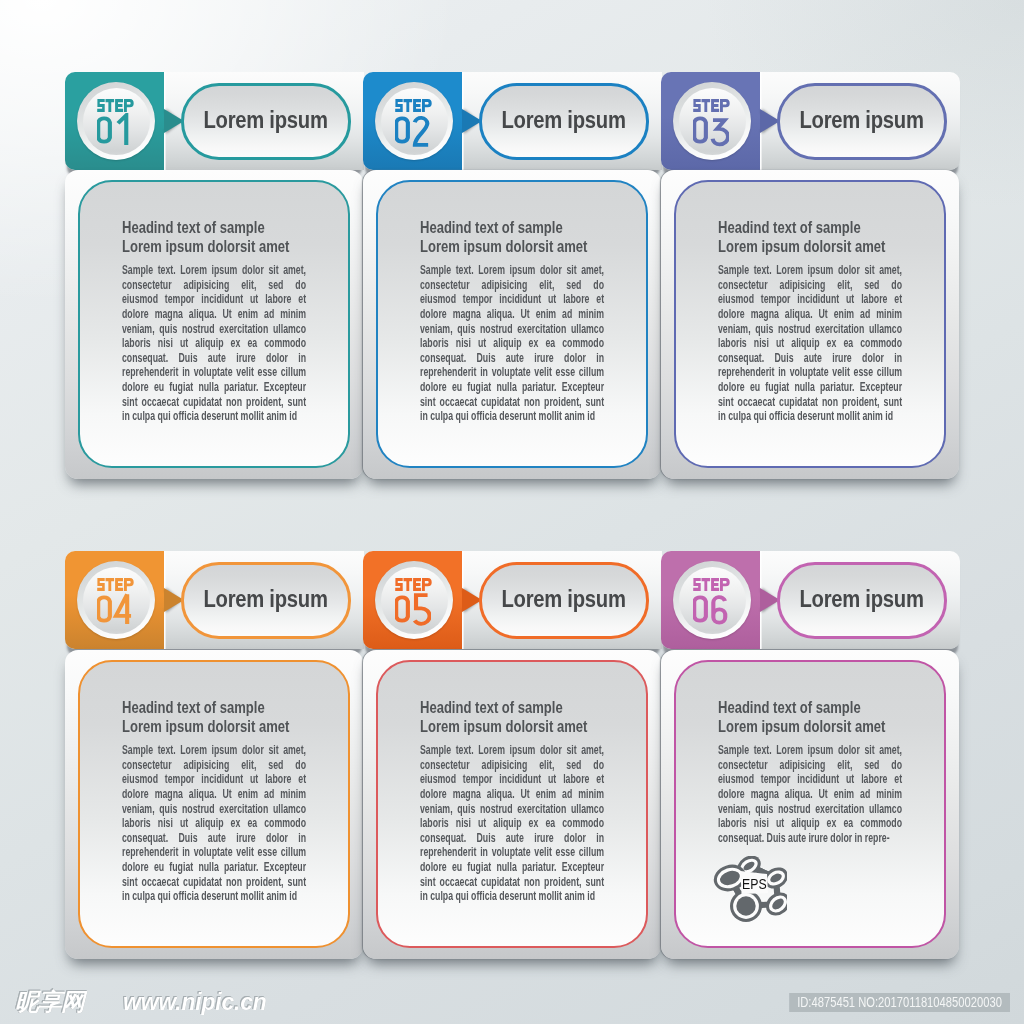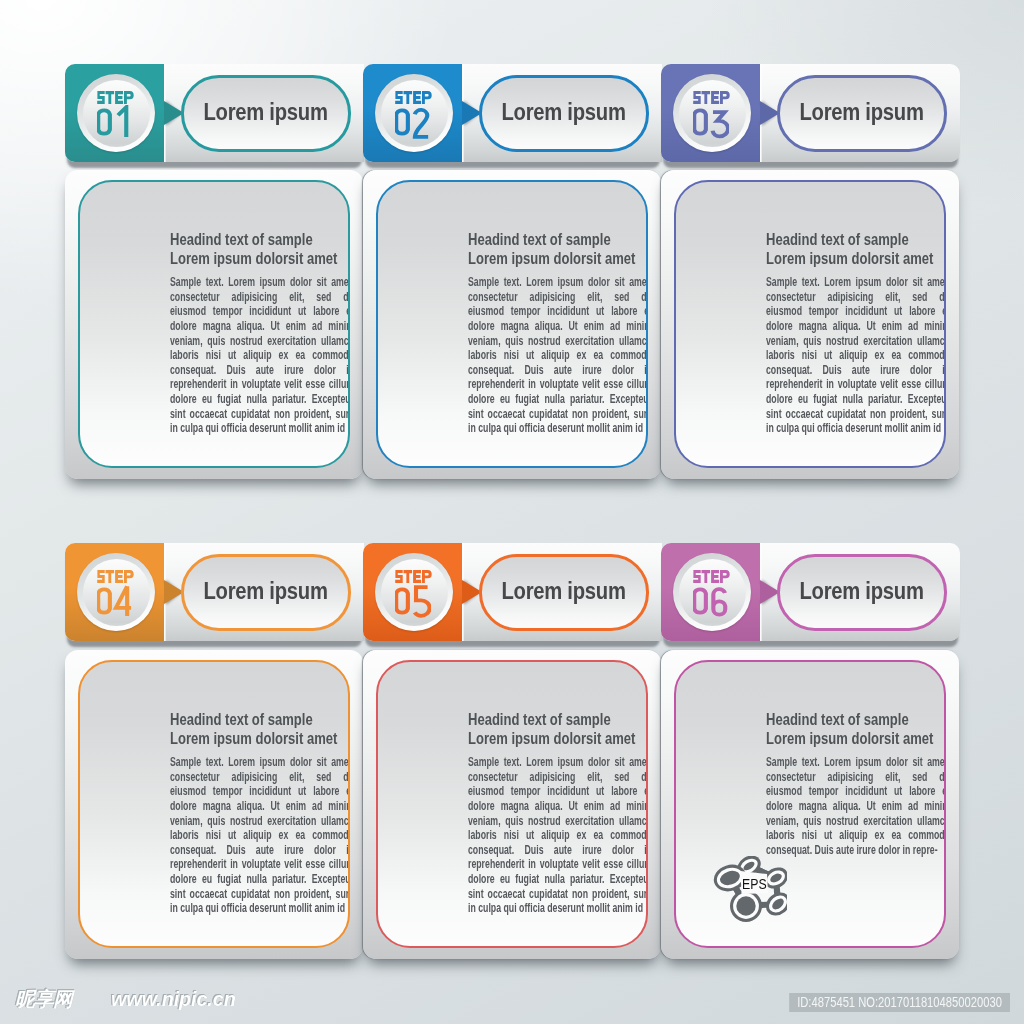--- a/index.html
+++ b/index.html
@@ -17,21 +17,21 @@
       linear-gradient(152deg, #eef2f3 0%, #e8ecee 18%, #e3e8e9 36%, #dde3e5 55%, #d8dee1 74%, #d4dbde 90%, #d1d8db 100%);
   }
 
   
   .group { position:absolute; left:65px; width:894px; }
   .g1 { top:64px; }
   .g2 { top:543px; }
 
   
   .hdrbar { position:relative; height:98px; }
-  .hdr { position:absolute; top:0; height:98px; width:299px;
+  .hdr { position:absolute; top:8px; height:98px; width:299px;
          border-radius:10px;
          box-shadow: 0 8px 2.5px -2px rgba(120,126,132,0.78);
          overflow:visible;padding-left:32px; }
   .hdr.p0 { left:0; }
   .hdr.p1 { left:298px; }
   .hdr.p2 { left:596px; }
   .hdr.p0 .hdr-bg, .hdr.p1 .hdr-bg { border-radius:10px 0 0 10px; }
   .hdr.p2 .hdr-bg { border-radius:10px; }
   .hdr-bg { position:absolute; inset:0; border-radius:10px;
             background: linear-gradient(180deg,#fcfcfc 0%, #f7f8f8 22%, #eff1f2 45%, #e2e5e6 68%, #d2d6d7 88%, #c7cbcc 100%); }
@@ -69,42 +69,42 @@
   .card { position:absolute; width:298px; height:309px; border-radius:13px;
           background: linear-gradient(180deg,#fdfdfd 0%,#f9fafa 12%,#f0f1f1 30%,#e7e8e8 48%,#dddedf 68%,#d1d3d5 86%,#c6c8ca 100%);
           box-shadow: 0 9px 13px -4px rgba(75,83,90,0.72); }
   .card.c0 { left:0; }
   .card.c1 { left:298px; box-shadow: 0 9px 13px -4px rgba(75,83,90,0.72), -1.4px 0 1.2px -0.4px rgba(120,126,132,0.85); }
   .card.c2 { left:596px; box-shadow: 0 9px 13px -4px rgba(75,83,90,0.72), -1.4px 0 1.2px -0.4px rgba(120,126,132,0.85); }
   .card-in { position:absolute; left:13px; top:10px; right:13px; bottom:11px;
              border-radius:34px; border:2.9px solid #888;
              background: linear-gradient(180deg,#d4d6d7 0%,#d7d9da 22%,#e6e8e8 55%,#f7f8f8 82%,#fdfdfd 100%);
              overflow:hidden; }
-  .card-pad { position:absolute; left:42px; top:48px; width:184px;margin-left:48px; }
+  .card-pad { position:absolute; left:42px; top:36px; width:184px; }
   .chead { font-size:16.5px; font-weight:bold; color:#505356; line-height:18.6px;
            transform:scaleX(0.79); transform-origin:left top; width:126.6%; white-space:nowrap; }
   .cbody { margin-top:8px; font-size:12.5px; font-weight:bold; color:#55585c; line-height:14.6px;
            text-align:justify; transform:scaleX(0.70); transform-origin:left top; width:142.9%; }
 
 
   
   .eps { position:absolute; left:37px; bottom:24px; display:flex; align-items:flex-start; }
   .eps-svg { width:74px; height:66px; flex:0 0 auto; margin-top:0px; }
   .eps-txt { margin-left:6px; color:#70777b; margin-top:-2px; }
   .eps-l1 { font-size:22px; line-height:22.5px; font-weight:400; letter-spacing:-0.3px; transform:scaleX(0.90); transform-origin:left top; }
   .eps-l2 { font-size:22px; line-height:22.5px; font-weight:400; letter-spacing:-0.3px; transform:scaleX(0.90); transform-origin:left top; }
   .eps-l3 { font-size:15.5px; line-height:18px; font-weight:400; letter-spacing:-0.2px; transform:scaleX(0.90); transform-origin:left top; }
 
   
   .footer { position:absolute; left:0; bottom:0; width:1024px; height:60px; }
   .wm { position:absolute; left:15px; top:22px; display:flex; align-items:baseline;
         filter: drop-shadow(0.8px 0.8px 0.6px rgba(150,158,162,0.95)) drop-shadow(-0.8px -0.8px 0.6px rgba(150,158,162,0.75)); }
-  .wm-cn { font-size:20px; font-weight:bold; color:#ffffff; font-style:italic; letter-spacing:-1px;
+  .wm-cn { font-size:24px; font-weight:bold; color:#ffffff; font-style:italic; letter-spacing:-1px;
            font-family:Liberation Sans, sans-serif; }
-  .wm-url { margin-left:7px; font-size:20px; font-style:italic; font-weight:bold; color:#ffffff; letter-spacing:-0.2px;padding-left:32px; }
+  .wm-url { margin-left:7px; font-size:23px; font-style:italic; font-weight:bold; color:#ffffff; letter-spacing:-0.2px;padding-left:32px; }
   .idbar { position:absolute; right:14px; top:29px; background:#b3bbbe; color:#f4f6f6;
            font-size:14px; line-height:19px; height:19px; padding:0 10px; letter-spacing:0px; transform:scaleX(0.80); transform-origin:right center; white-space:nowrap; }
 </style>
 </head>
 <body>
 
 <div class="stage">
 
   <div class="group g1">
     <div class="hdrbar">

